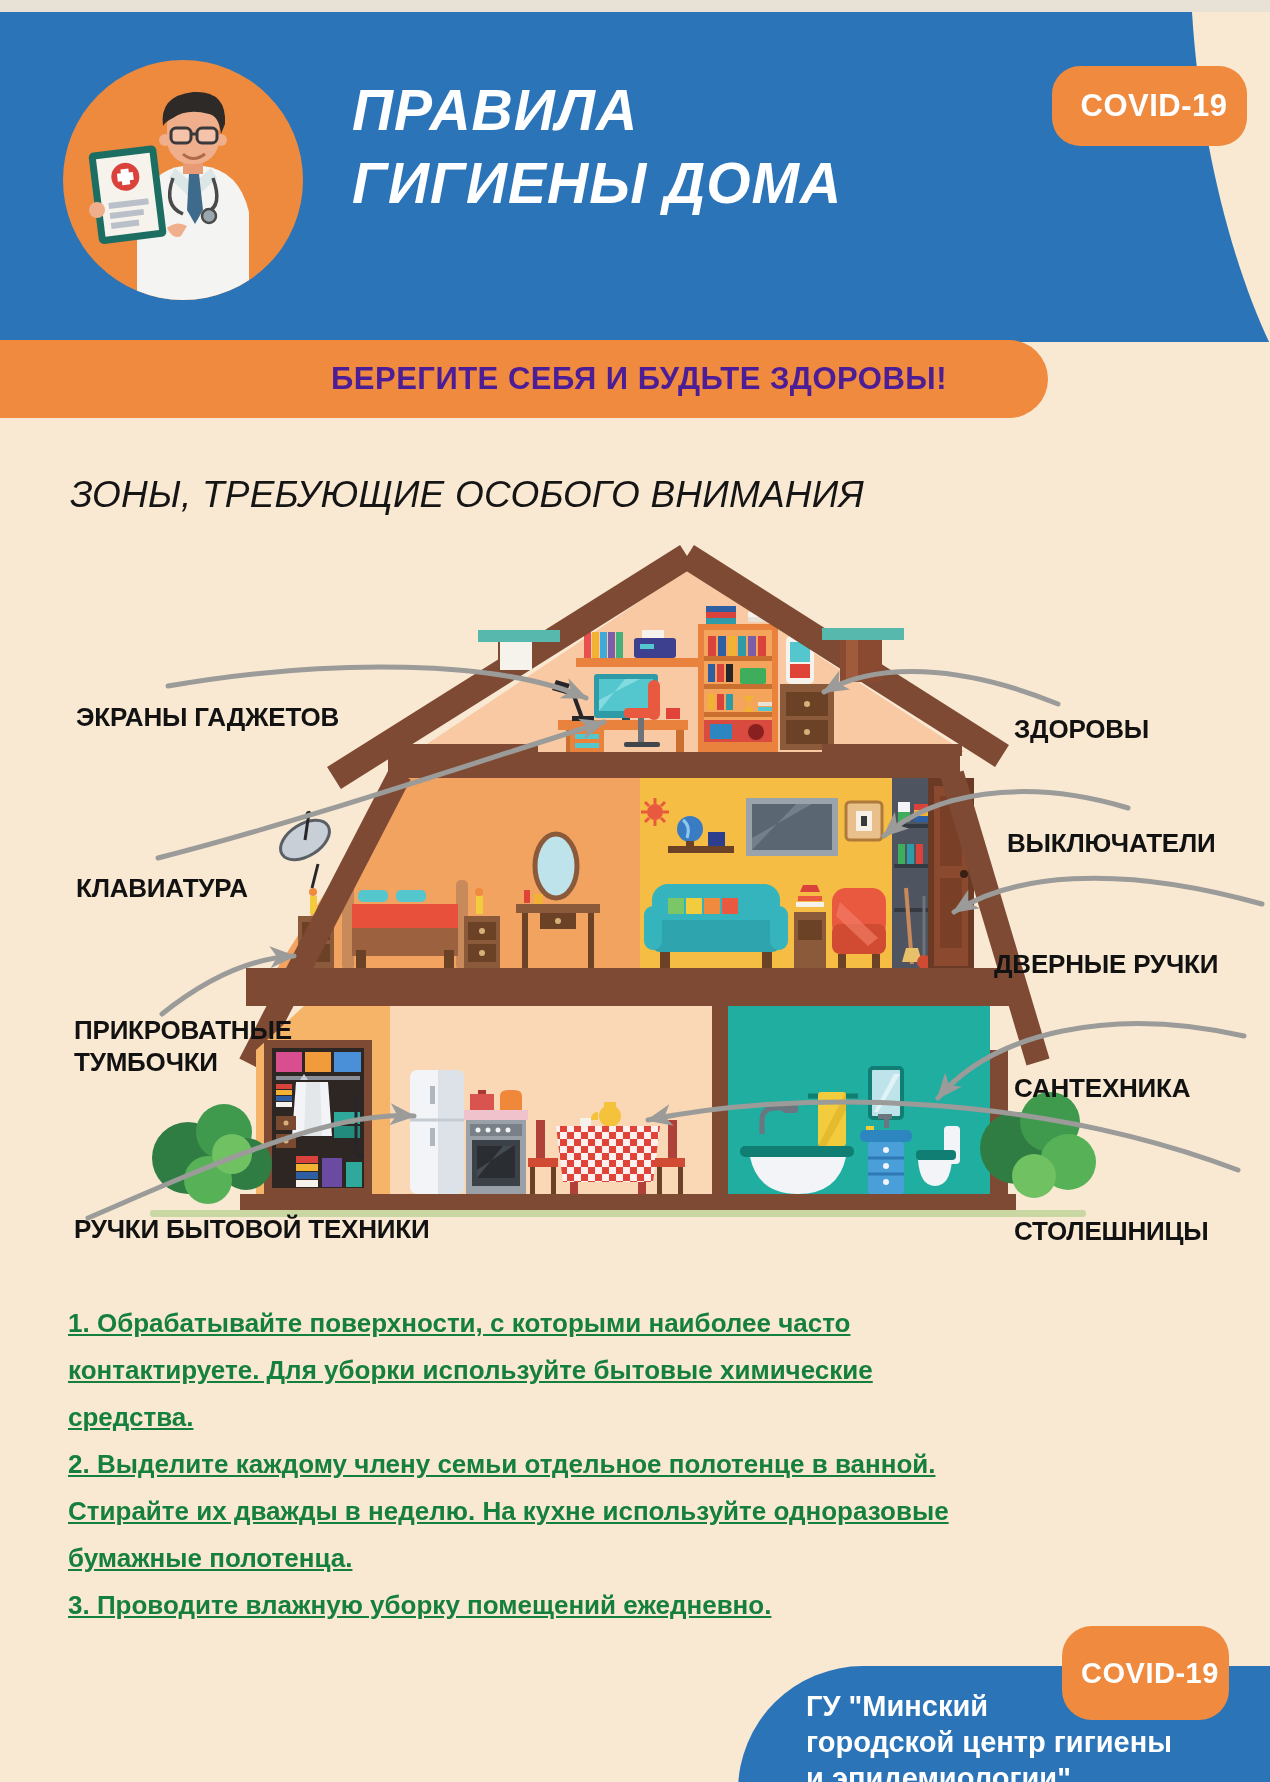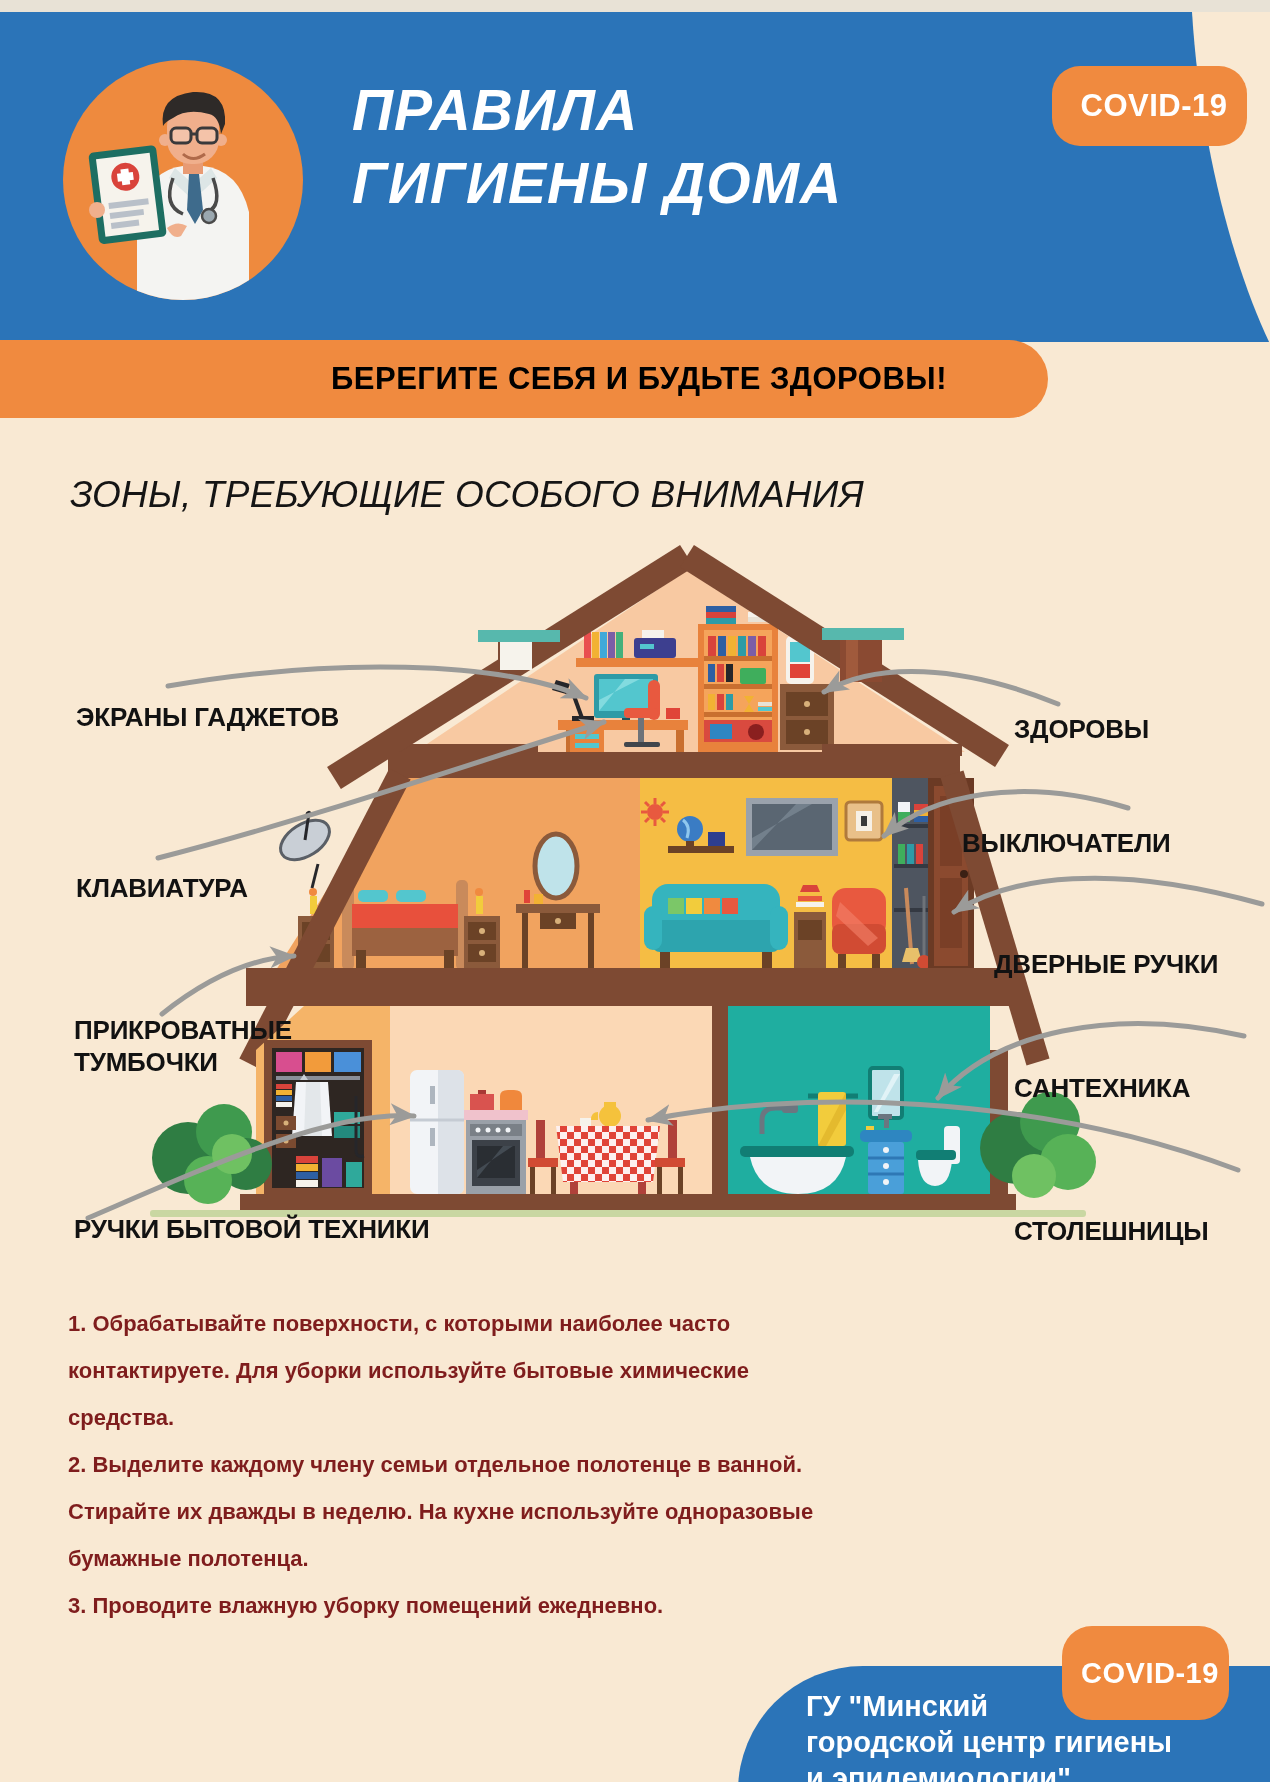--- a/index.html
+++ b/index.html
@@ -20,44 +20,44 @@
     position:absolute;background:#F08A3F;color:#fff;font-weight:bold;
     display:flex;align-items:center;justify-content:center;
     letter-spacing:.5px;
     padding-left:9px;
   }
   .badge-top{left:1052px;top:54px;width:186px;height:80px;border-radius:28px;font-size:31px;}
   .badge-bottom{left:1062px;top:1614px;width:158px;height:94px;border-radius:30px;font-size:29px;z-index:6;}
   .banner{
     position:absolute;left:0;top:328px;width:1048px;height:78px;
     background:#F08A3F;border-radius:0 39px 39px 0;
-    color:#000000;font-size:31px;font-weight:bold;letter-spacing:.5px;
+    color:#4c1d95;font-size:31px;font-weight:bold;letter-spacing:.5px;
     display:flex;align-items:center;justify-content:center;padding-left:230px;box-sizing:border-box;
   }
   .section-heading{
     position:absolute;left:70px;top:462px;margin:0;
     font-size:37px;font-weight:normal;font-style:italic;color:#151515;letter-spacing:.2px;
   }
   
   .house{position:absolute;left:0;top:0;z-index:1;}
   
   .zl{position:absolute;z-index:2;font-size:26px;font-weight:bold;color:#121212;
       line-height:1.22;white-space:pre-line;letter-spacing:-0.2px;}
   #zl-screens{left:76px;top:690px}
   #zl-keyboard{left:76px;top:861px}
   #zl-nightstands{left:74px;top:1003px}
   #zl-appliance{left:74px;top:1202px}
   #zl-phones{left:1014px;top:702px}
-  #zl-switches{left:962px;top:816px}
+  #zl-switches{left:1007px;top:816px}
   #zl-doors{left:994px;top:937px}
   #zl-plumbing{left:1014px;top:1061px}
   #zl-counters{left:1014px;top:1204px}
   
   .tips{position:absolute;left:68px;top:1288px;width:1150px;z-index:2;}
-  .tips p{margin:0;font-size:22px;font-weight:bold;line-height:47px;color:#7f1d1d;white-space:pre-line;}
+  .tips p{margin:0;font-size:26px;font-weight:bold;line-height:47px;color:#15803d;white-space:pre-line;text-decoration:underline;}
   
   .footer-shape{
     position:absolute;right:0;bottom:0;width:532px;height:128px;
     background:#2B74B8;border-top-left-radius:125px;z-index:5;
   }
   .footer-org{
     position:absolute;left:806px;top:1676px;z-index:7;
     color:#fff;font-size:29px;font-weight:bold;line-height:36px;white-space:pre-line;
   }
   

